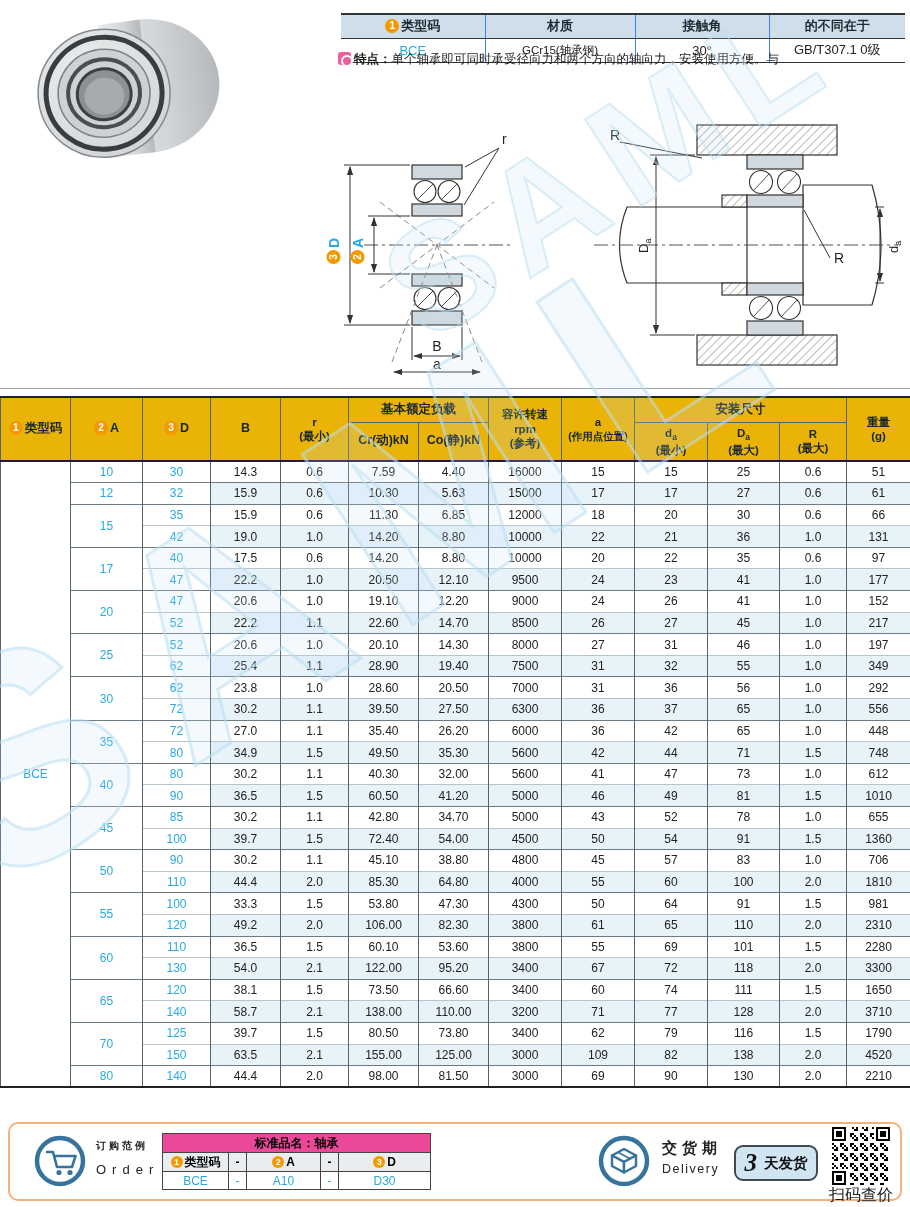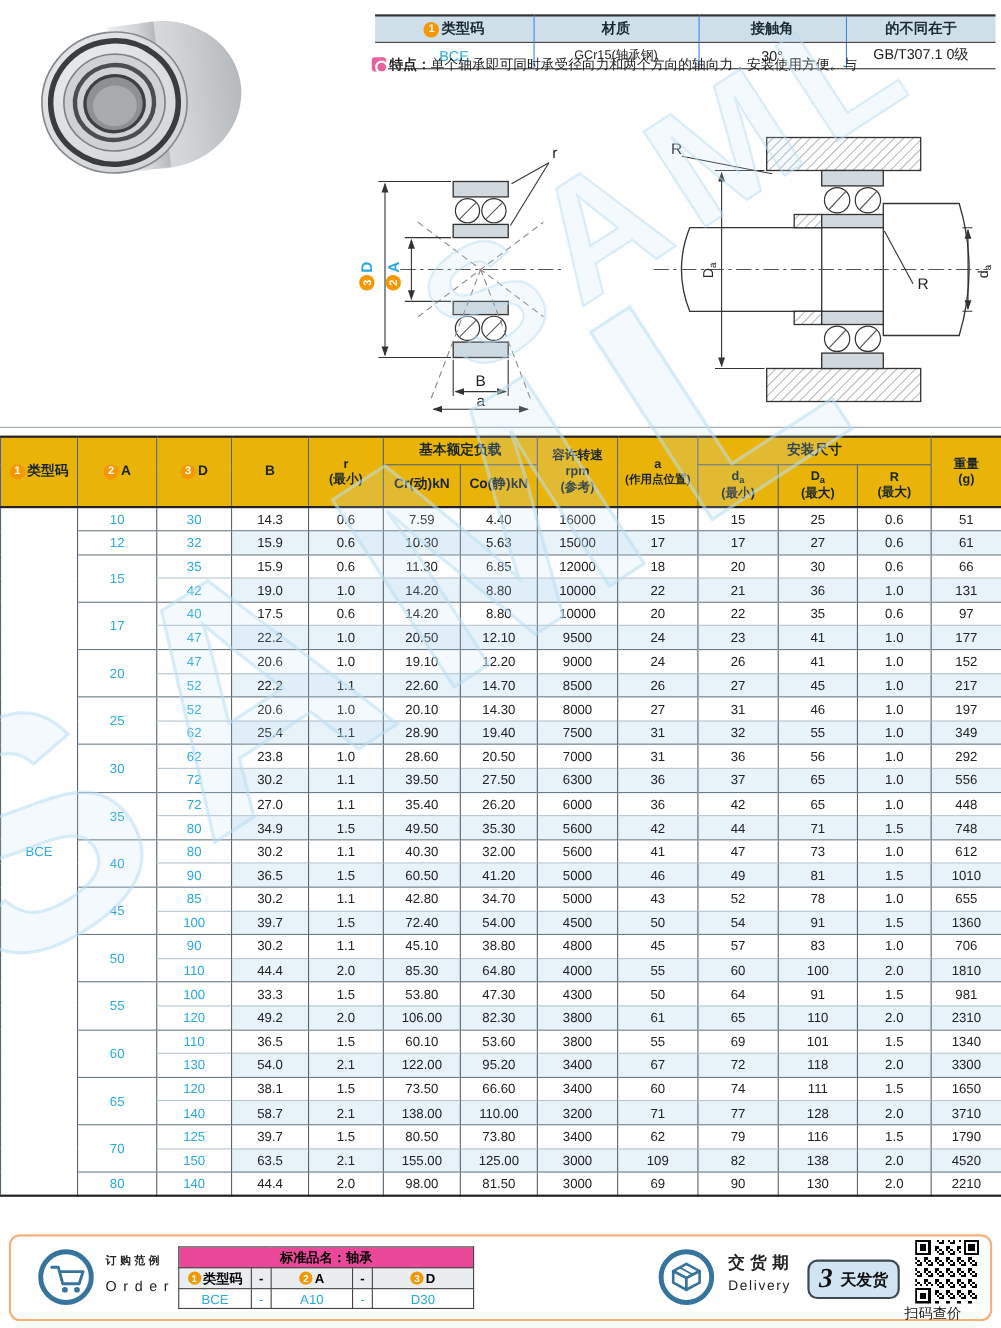--- a/index.html
+++ b/index.html
@@ -75,21 +75,21 @@
   .order-table .t-head td { background:#e9edf0; height:19px; font-weight:bold; }
   .order-table .t-vals td { background:#fff; height:18px; color:#29a9e0; }
   .deliv-icon { left:588px; top:11px; }
   .deliv-title { position:absolute; left:652px; top:15px; font-size:15px; letter-spacing:5px; color:#222; font-weight:bold; }
   .deliv-sub   { position:absolute; left:652px; top:38px; font-size:12.5px; letter-spacing:1.5px; color:#222; }
   .deliv-badge { position:absolute; left:724px; top:21px; width:84px; height:36px; background:#d0e4f2;
                  border:2px solid #3f4a50; border-radius:9px; display:flex; align-items:center; justify-content:center; gap:7px; }
   .deliv-days { font-family:"Liberation Serif","DejaVu Serif",serif; font-style:italic; font-size:25px; font-weight:bold; color:#111; }
   .deliv-ship { font-size:14.5px; font-weight:bold; color:#111; }
   .qr-box { position:absolute; left:822px; top:3px; width:58px; height:58px; }
-  .qr-label { position:absolute; left:812px; top:61px; width:78px; text-align:left; font-size:13px; color:#222; }
+  .qr-label { position:absolute; left:812px; top:61px; width:78px; text-align:center; font-size:16px; color:#222; }
 </style>
 </head>
 <body>
 
 <div id="page">
 
   <div class="wm wm1">SAML</div>
   <div class="wm wm2">SAML</div>
 
   <svg style="position:absolute;left:14px;top:10px;" width="215" height="165" viewBox="0 0 215 165">
@@ -628,21 +628,21 @@
           <td class="d-cell">110</td>
           <td class="num-cell">36.5</td>
           <td class="num-cell">1.5</td>
           <td class="num-cell">60.10</td>
           <td class="num-cell">53.60</td>
           <td class="num-cell">3800</td>
           <td class="num-cell">55</td>
           <td class="num-cell">69</td>
           <td class="num-cell">101</td>
           <td class="num-cell">1.5</td>
-          <td class="num-cell">1340</td>
+          <td class="num-cell">2280</td>
         </tr>
         <tr>
           <td class="d-cell">130</td>
           <td class="num-cell stripe">54.0</td>
           <td class="num-cell stripe">2.1</td>
           <td class="num-cell stripe">122.00</td>
           <td class="num-cell stripe">95.20</td>
           <td class="num-cell stripe">3400</td>
           <td class="num-cell stripe">67</td>
           <td class="num-cell stripe">72</td>

